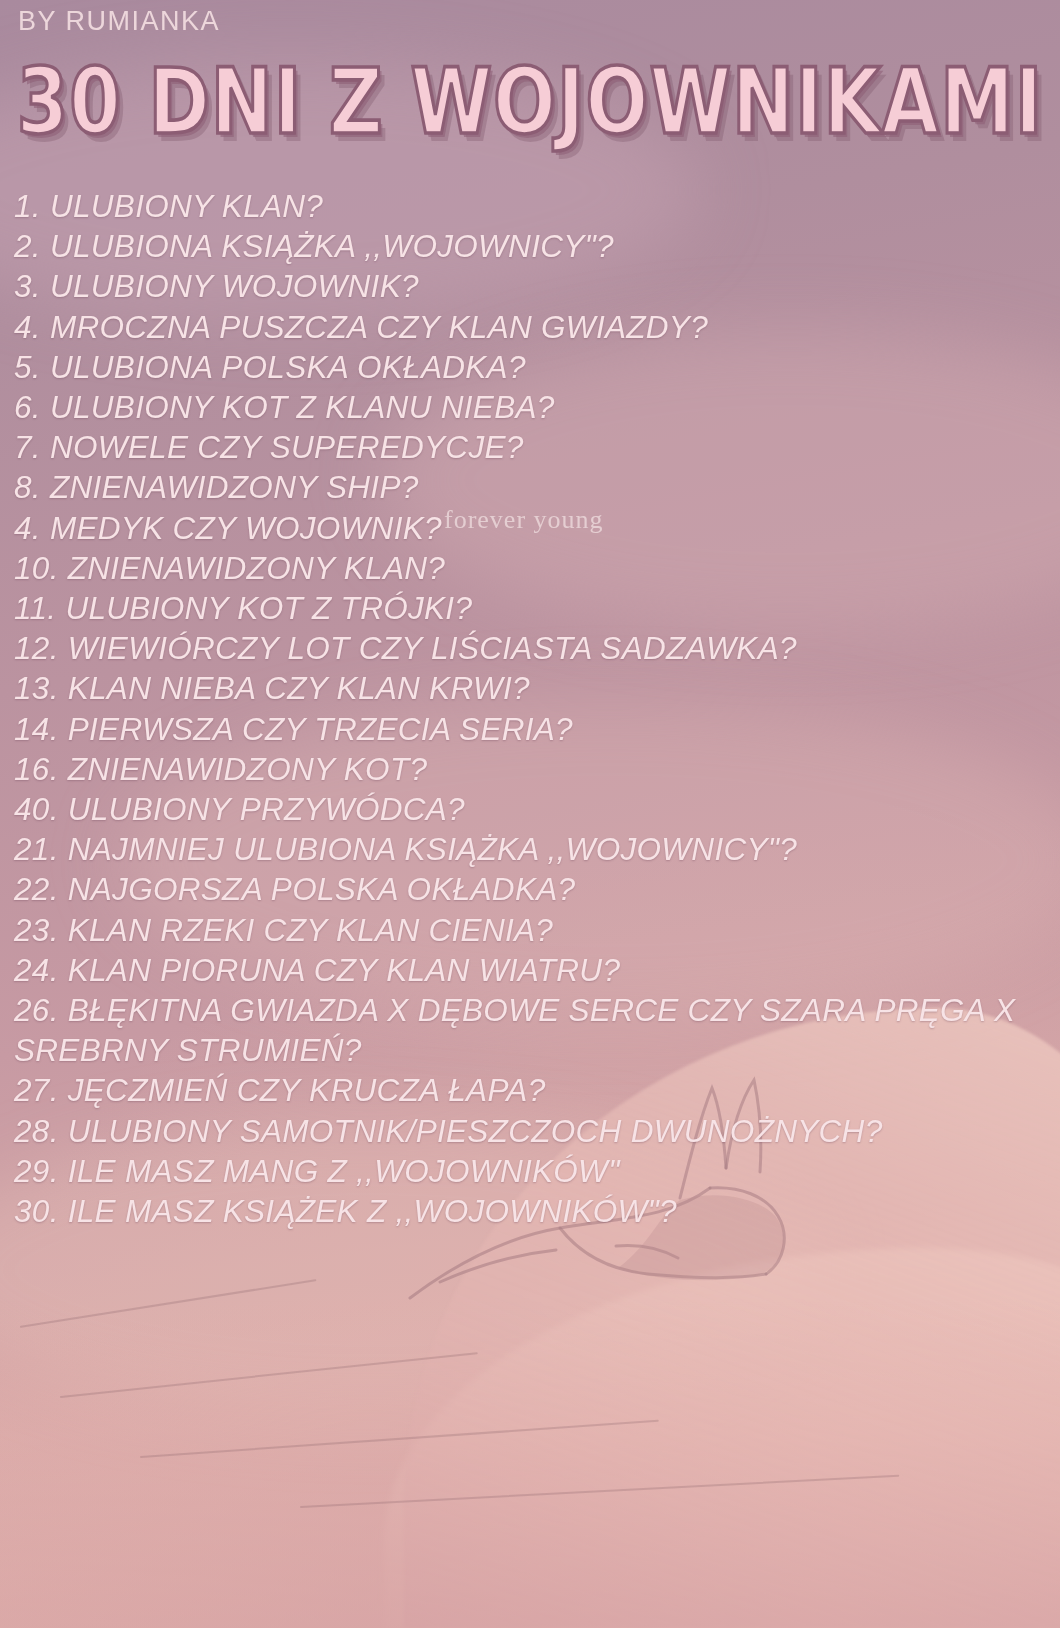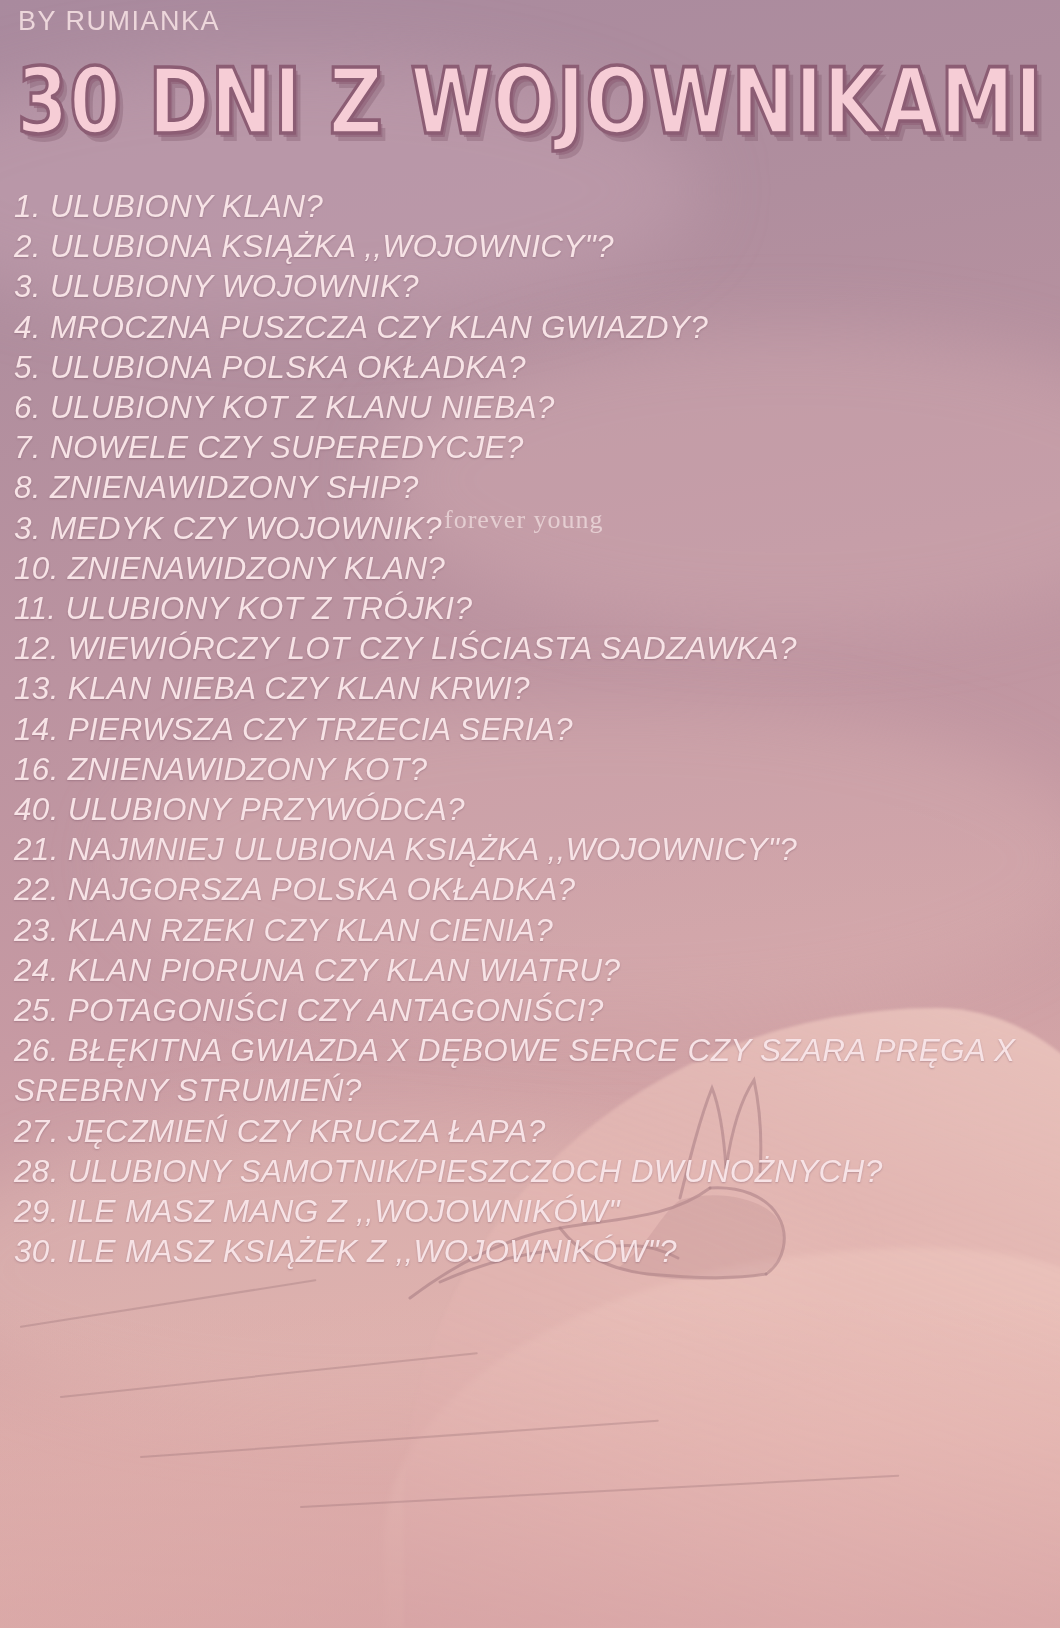--- a/index.html
+++ b/index.html
@@ -184,33 +184,32 @@
 
   <ul class="list">
     <li>1. ULUBIONY KLAN?</li>
     <li>2. ULUBIONA KSIĄŻKA ,,WOJOWNICY"?</li>
     <li>3. ULUBIONY WOJOWNIK?</li>
     <li>4. MROCZNA PUSZCZA CZY KLAN GWIAZDY?</li>
     <li>5. ULUBIONA POLSKA OKŁADKA?</li>
     <li>6. ULUBIONY KOT Z KLANU NIEBA?</li>
     <li>7. NOWELE CZY SUPEREDYCJE?</li>
     <li>8. ZNIENAWIDZONY SHIP?</li>
-    <li>3. MEDYK CZY WOJOWNIK?</li>
+    <li>4. MEDYK CZY WOJOWNIK?</li>
     <li>10. ZNIENAWIDZONY KLAN?</li>
     <li>11. ULUBIONY KOT Z TRÓJKI?</li>
     <li>12. WIEWIÓRCZY LOT CZY LIŚCIASTA SADZAWKA?</li>
     <li>13. KLAN NIEBA CZY KLAN KRWI?</li>
     <li>14. PIERWSZA CZY TRZECIA SERIA?</li>
     <li>16. ZNIENAWIDZONY KOT?</li>
     <li>40. ULUBIONY PRZYWÓDCA?</li>
     <li>21. NAJMNIEJ ULUBIONA KSIĄŻKA ,,WOJOWNICY"?</li>
     <li>22. NAJGORSZA POLSKA OKŁADKA?</li>
     <li>23. KLAN RZEKI CZY KLAN CIENIA?</li>
     <li>24. KLAN PIORUNA CZY KLAN WIATRU?</li>
-    <li>25. POTAGONIŚCI CZY ANTAGONIŚCI?</li>
     <li class="wrap">26. BŁĘKITNA GWIAZDA X DĘBOWE SERCE CZY SZARA PRĘGA X SREBRNY STRUMIEŃ?</li>
     <li>27. JĘCZMIEŃ CZY KRUCZA ŁAPA?</li>
     <li>28. ULUBIONY SAMOTNIK/PIESZCZOCH DWUNOŻNYCH?</li>
     <li>29. ILE MASZ MANG Z ,,WOJOWNIKÓW"</li>
     <li>30. ILE MASZ KSIĄŻEK Z ,,WOJOWNIKÓW"?</li>
   </ul>
 
 </div>
 
 </body></html>

